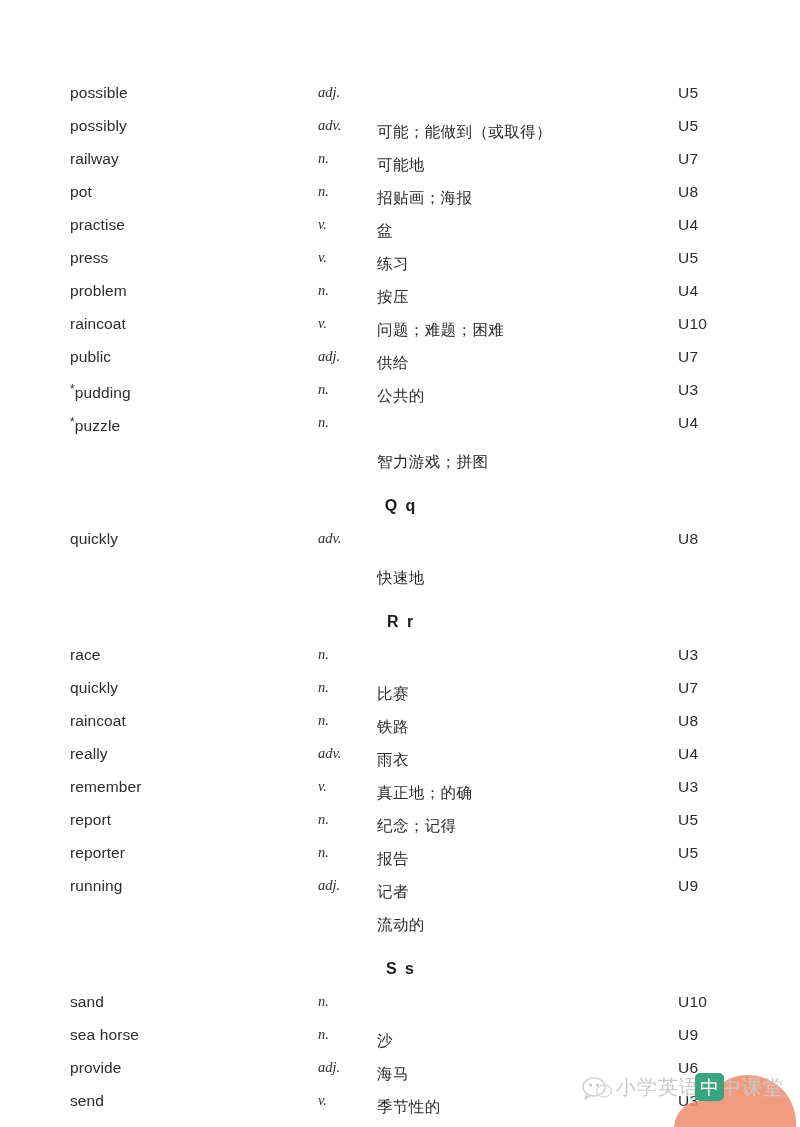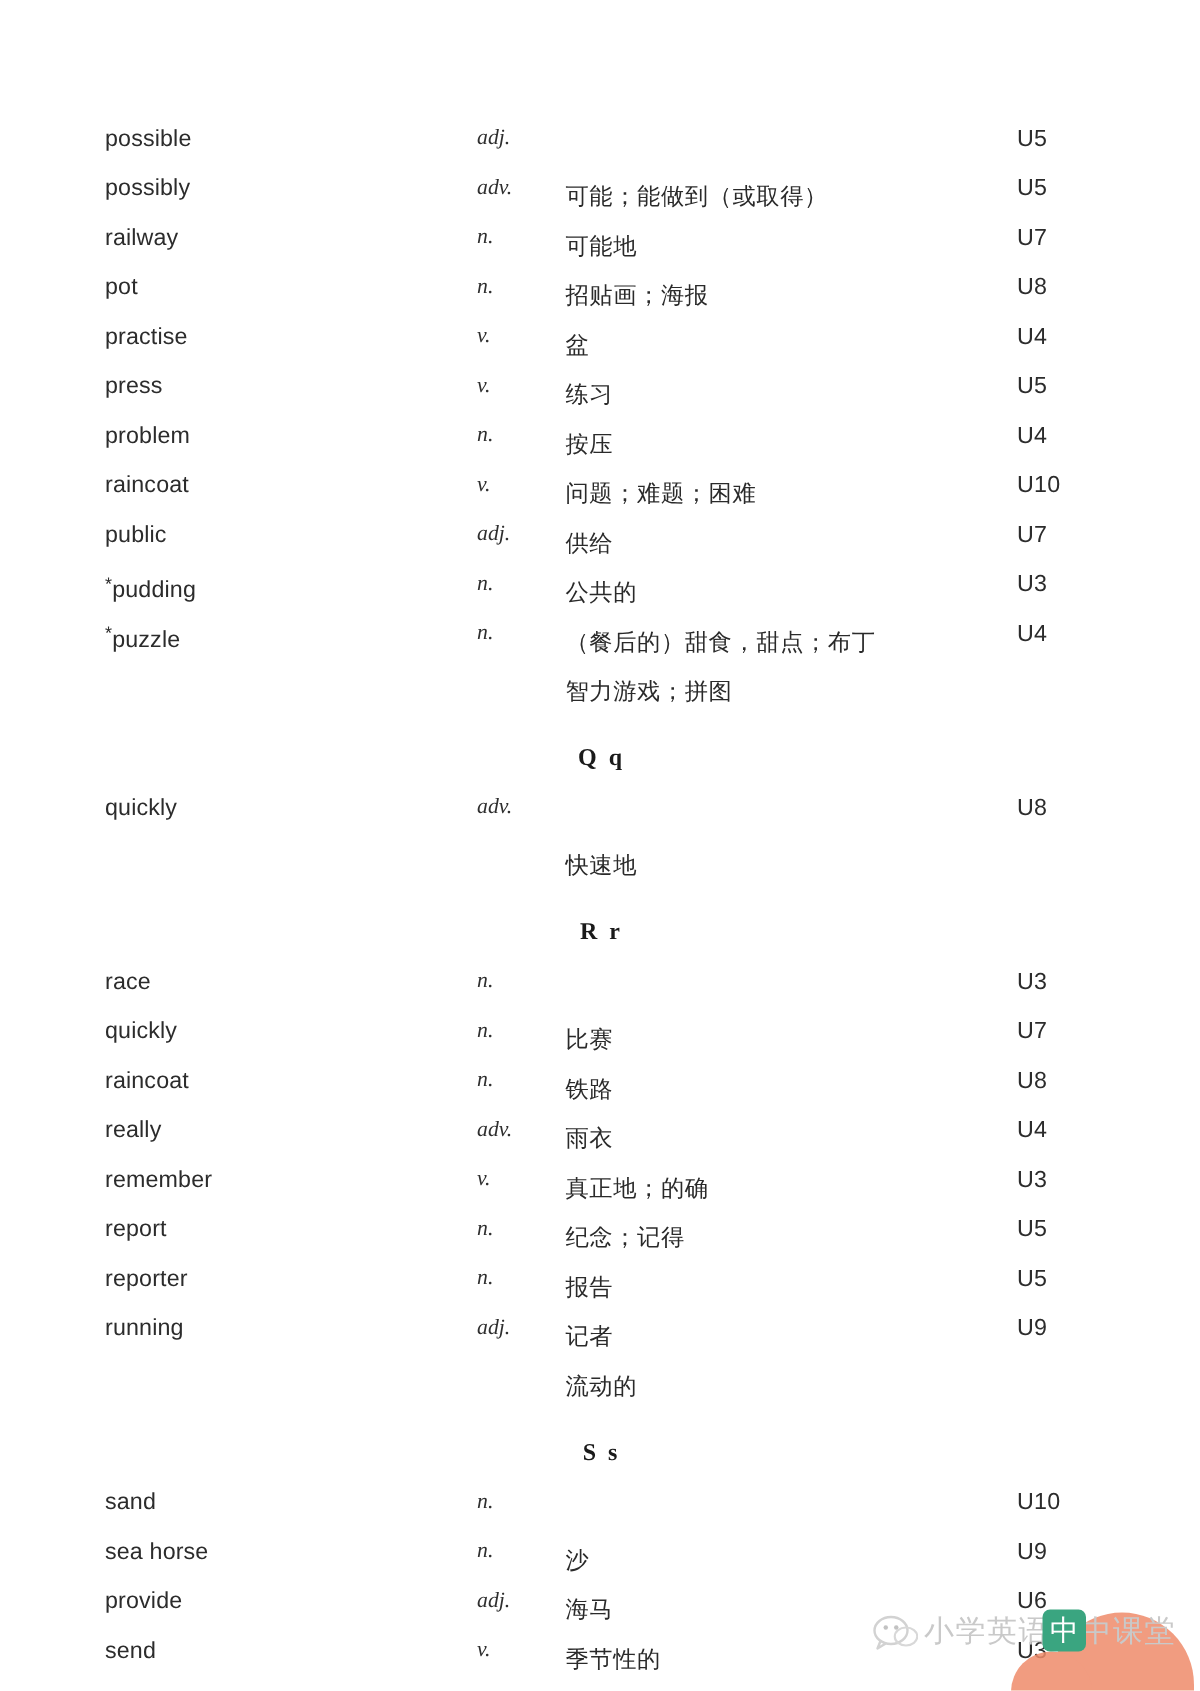--- a/index.html
+++ b/index.html
@@ -81,21 +81,21 @@
     color: #2c2c2c;
     letter-spacing: 0.2px;
   }
 
   
   .section-head {
     position: relative;
     height: 33px;
     line-height: 33px;
     text-align: center;
-    font-family: Liberation Serif, serif;
+    font-family: Liberation Sans, sans-serif;
     font-size: 16px;
     font-weight: bold;
     color: #1a1a1a;
     letter-spacing: 2px;
     width: 800px;
   }
   .section-head > span { padding-left: 2px; }
 
   .gap-before { height: 50px; }
 
@@ -220,21 +220,20 @@
       </div>
       <div class="row">
         <div class="col-word"><span>public</span></div>
         <div class="col-pos">adj.</div>
         <div class="col-def">公共的</div>
         <div class="col-unit">U7</div>
       </div>
       <div class="row">
         <div class="col-word"><span class="star">*</span><span>pudding</span></div>
         <div class="col-pos">n.</div>
-        <div class="col-def">（餐后的）甜食，甜点；布丁</div>
         <div class="col-unit">U3</div>
       </div>
       <div class="row">
         <div class="col-word"><span class="star">*</span><span>puzzle</span></div>
         <div class="col-pos">n.</div>
         <div class="col-def">智力游戏；拼图</div>
         <div class="col-unit">U4</div>
       </div>
       <div class="gap-before"></div>
       <div class="section-head"><span>Q q</span></div>

